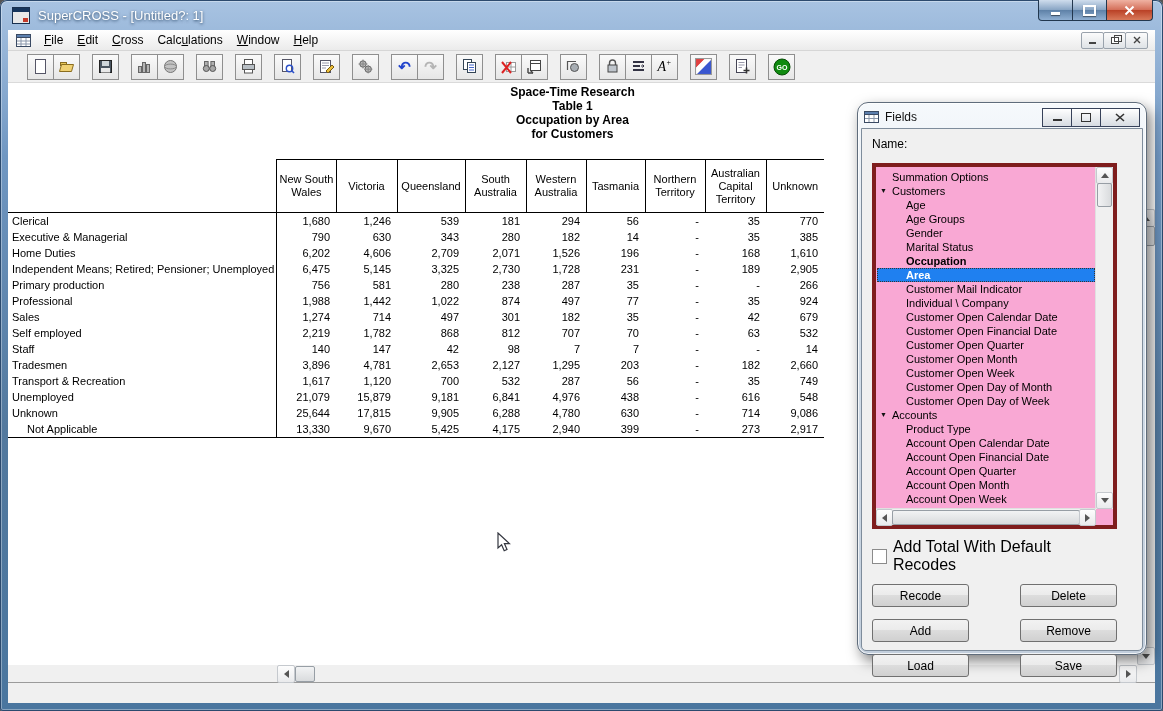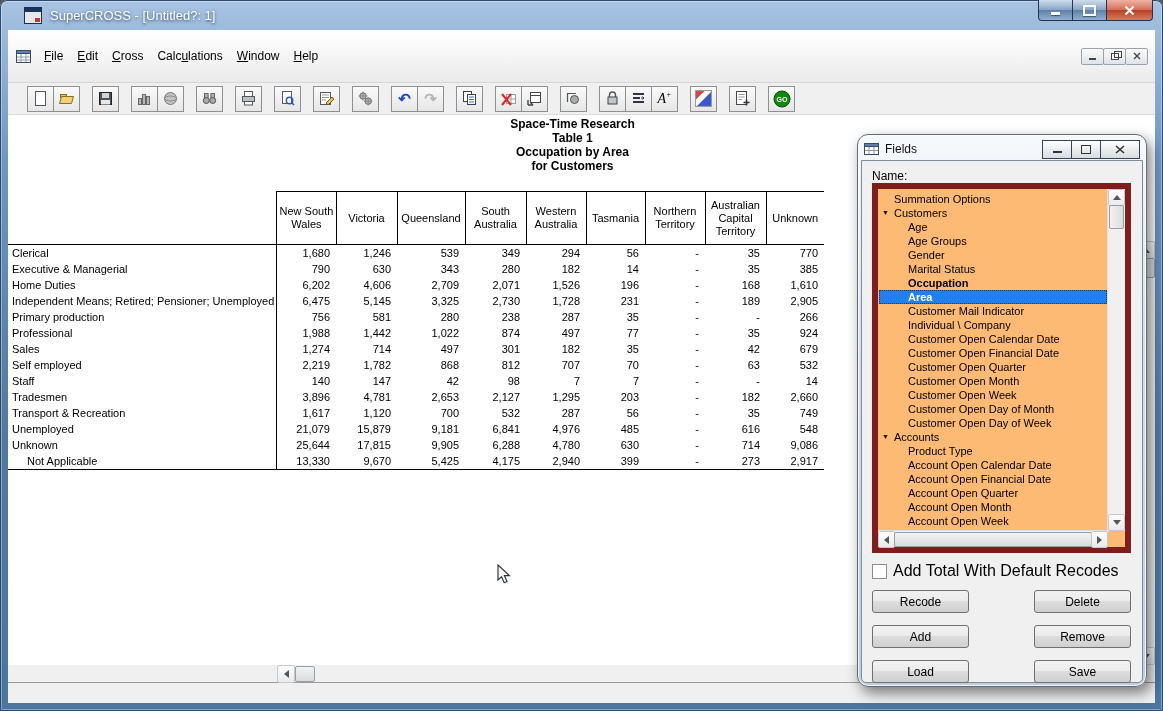--- a/index.html
+++ b/index.html
@@ -2,40 +2,40 @@
 <html style="--sel: #1f80f0;"><head>
 <meta charset="utf-8">
 <style>
   html,body{margin:0;padding:0;}
   body{width:1163px;height:711px;position:relative;overflow:hidden;
        font-family:"Liberation Sans",sans-serif;background:#555;}
   
   .win{position:absolute;inset:0;border-radius:7px 7px 3px 3px;
        background:linear-gradient(180deg,#a8c3e2 0%,#7097c2 22%,#53799e 60%,#4a769f 100%);
        box-shadow:inset 0 0 0 1px #2c4a6e, inset 0 0 0 2px rgba(255,255,255,.35);}
-  .titlebar{position:absolute;left:0;top:0;right:0;height:30px;display:flex;align-items:center;margin-left:12px;}
+  .titlebar{position:absolute;left:0;top:0;right:0;height:30px;display:flex;align-items:center;}
   .app-icon{width:16px;height:15px;margin:0 8px 0 12px;position:relative;background:#e8e8e8;border:1px solid #19304f;}
   .app-icon .bar{position:absolute;left:0;top:0;right:0;height:4px;background:#16355c;}
   .app-icon .red{position:absolute;right:1px;bottom:1px;width:5px;height:4px;background:#c43a2a;}
   .title-text{color:#fff;font-size:13px;text-shadow:0 1px 3px rgba(0,30,60,.8);}
   .capbox{position:absolute;top:0;right:10px;display:flex;}
   .cap{width:33px;height:20px;border:1px solid #22374e;border-top:none;margin-left:-1px;
        background:linear-gradient(#cfdded 0%,#8aa6c5 48%,#5f82a8 52%,#8fafd2 100%);
        display:grid;place-items:center;}
   .cap.min{border-radius:0 0 0 4px;}
   .cap.close{width:45px;border-radius:0 0 4px 0;
        background:linear-gradient(#efb2a2 0%,#d4705a 48%,#ba4227 52%,#d8795a 100%);}
   .glyph-min{width:9px;height:3px;background:#fff;box-shadow:0 1px 1px rgba(0,0,0,.5);margin-top:6px;}
   .glyph-max{width:9px;height:7px;border:2px solid #fff;box-shadow:0 1px 1px rgba(0,0,0,.4);}
   
   .client{position:absolute;left:8px;right:8px;top:30px;bottom:8px;background:#f0f0f0;
           display:flex;flex-direction:column;}
   
   .menubar{height:20px;background:linear-gradient(#ffffff,#ebebeb);border-bottom:1px solid #d6d6d6;
-           display:flex;align-items:center;font-size:12px;padding:16px 4px;}
+           display:flex;align-items:center;font-size:12px;padding:0 4px;}
   .mdi-doc-icon{width:15px;height:13px;margin:0 6px 0 4px;}
   .menu-item{padding:2px 7px;cursor:default;}
   .mdi-controls{margin-left:auto;display:flex;padding-right:3px;}
   .mdi-btn{width:21px;height:15px;border:1px solid #99a2ac;margin-left:-1px;border-radius:2px;
            background:linear-gradient(#fbfbfb,#dfe3e7);display:grid;place-items:center;}
   .g-min{width:7px;height:2px;background:#444;margin-top:5px;}
   .g-restore{width:6px;height:5px;border:1px solid #444;position:relative;background:#fff;}
   .g-restore:before{content:"";position:absolute;left:2px;top:-3px;width:6px;height:5px;border:1px solid #444;}
   
   .toolbar{height:31px;background:#f0f0f0;border-bottom:1px solid #dadada;display:flex;align-items:center;padding-left:20px;}
@@ -77,23 +77,23 @@
           box-shadow:4px 6px 14px rgba(0,0,0,.5), inset 0 0 0 1px rgba(255,255,255,.75);}
   .dlg-title{height:22px;display:flex;align-items:center;padding:0 3px;}
   .dlg-title .ttl{font-size:12px;margin-left:6px;color:#111;}
   .dlg-btns{margin-left:auto;display:flex;}
   .dlg-btn{width:28px;height:17px;border:1px solid #37425a;margin-left:-1px;
            background:linear-gradient(#ffffff,#d7dce2);display:grid;place-items:center;}
   .dlg-btn.close{width:38px;}
   .dg-min{width:9px;height:2px;background:#333;margin-top:6px;}
   .dg-max{width:8px;height:7px;border:1px solid #333;}
   .dlg-body{position:absolute;left:3px;right:3px;top:25px;bottom:3px;background:#f0f0f0;
-            border:1px solid #7e8c9b;border-radius:0 0 5px 5px;padding:8px 11px 0 10px;box-sizing:border-box;}
+            border:1px solid #7e8c9b;border-radius:0 0 5px 5px;padding:8px 25px 0 10px;box-sizing:border-box;}
   .name-label{font-size:12px;color:#000;}
-  .listbox{position:relative;margin-top:0;height:358px;background:#fdba74;border:6px solid #7f1d1d;}
+  .listbox{position:relative;margin-top:12px;height:358px;background:#f9a8d4;border:4px solid #7f1d1d;}
   .list-items{position:absolute;left:1px;top:3px;right:18px;bottom:17px;overflow:hidden;}
   .lrow{height:14px;line-height:14px;font-size:11px;white-space:nowrap;display:flex;align-items:center;color:#000;}
   .lrow.i0{padding-left:3px;}
   .lrow.i1{padding-left:15px;}
   .lrow.i2{padding-left:29px;}
   .garrow{font-size:7px;margin-right:3px;width:9px;color:#111;}
   .lrow.bold{font-weight:bold;}
   .lrow.selected{background:var(--sel,#1f80f0);color:#fff;font-weight:bold;outline:1px dotted #333;outline-offset:-1px;}
   .list-vscroll{position:absolute;top:0;right:0;bottom:16px;width:17px;background:#f0f0f0;border-left:1px solid #e0e0e0;}
   .list-hscroll{position:absolute;left:0;right:17px;bottom:0;height:16px;background:#f0f0f0;border-top:1px solid #e0e0e0;}
@@ -361,21 +361,21 @@
               <th class="colh">Australian Capital Territory</th>
               <th class="colh">Unknown</th>
             </tr>
           </thead>
         <tbody id="xbody">
             <tr>
               <th class="rowl">Clerical</th>
               <td>1,680</td>
               <td>1,246</td>
               <td>539</td>
-              <td>349</td>
+              <td>181</td>
               <td>294</td>
               <td>56</td>
               <td>-</td>
               <td>35</td>
               <td>770</td>
             </tr>
             <tr>
               <th class="rowl">Executive &amp; Managerial</th>
               <td>790</td>
               <td>630</td>
@@ -495,21 +495,21 @@
               <td>35</td>
               <td>749</td>
             </tr>
             <tr>
               <th class="rowl">Unemployed</th>
               <td>21,079</td>
               <td>15,879</td>
               <td>9,181</td>
               <td>6,841</td>
               <td>4,976</td>
-              <td>485</td>
+              <td>438</td>
               <td>-</td>
               <td>616</td>
               <td>548</td>
             </tr>
             <tr>
               <th class="rowl">Unknown</th>
               <td>25,644</td>
               <td>17,815</td>
               <td>9,905</td>
               <td>6,288</td>

